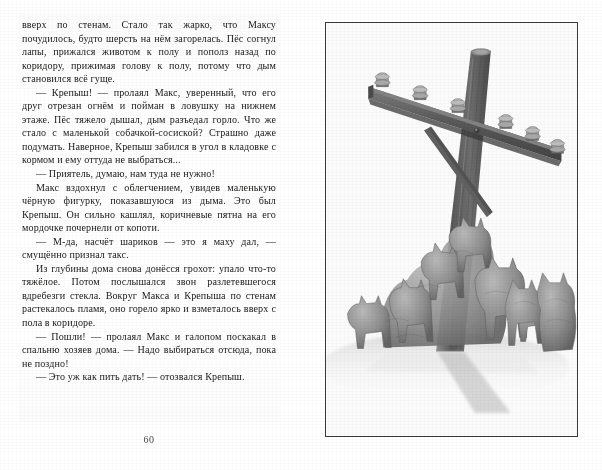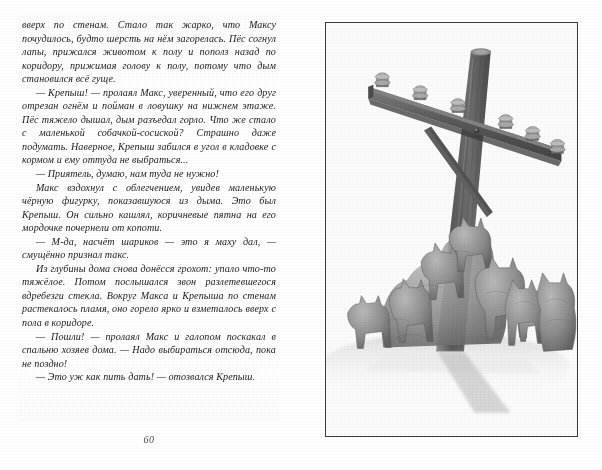--- a/index.html
+++ b/index.html
@@ -14,21 +14,20 @@
     overflow: hidden;
     font-family: "Liberation Serif", "DejaVu Serif", serif;
     color: #1a1a1a;
   }
 
   
   .page {
     position: absolute;
     inset: 0;
     background: #ffffff;
-    font-style: italic;
   }
 
   
   .text-column {
     position: absolute;
     left: 22px;
     top: 18px;
     width: 254px;
     height: 400px;
   }

